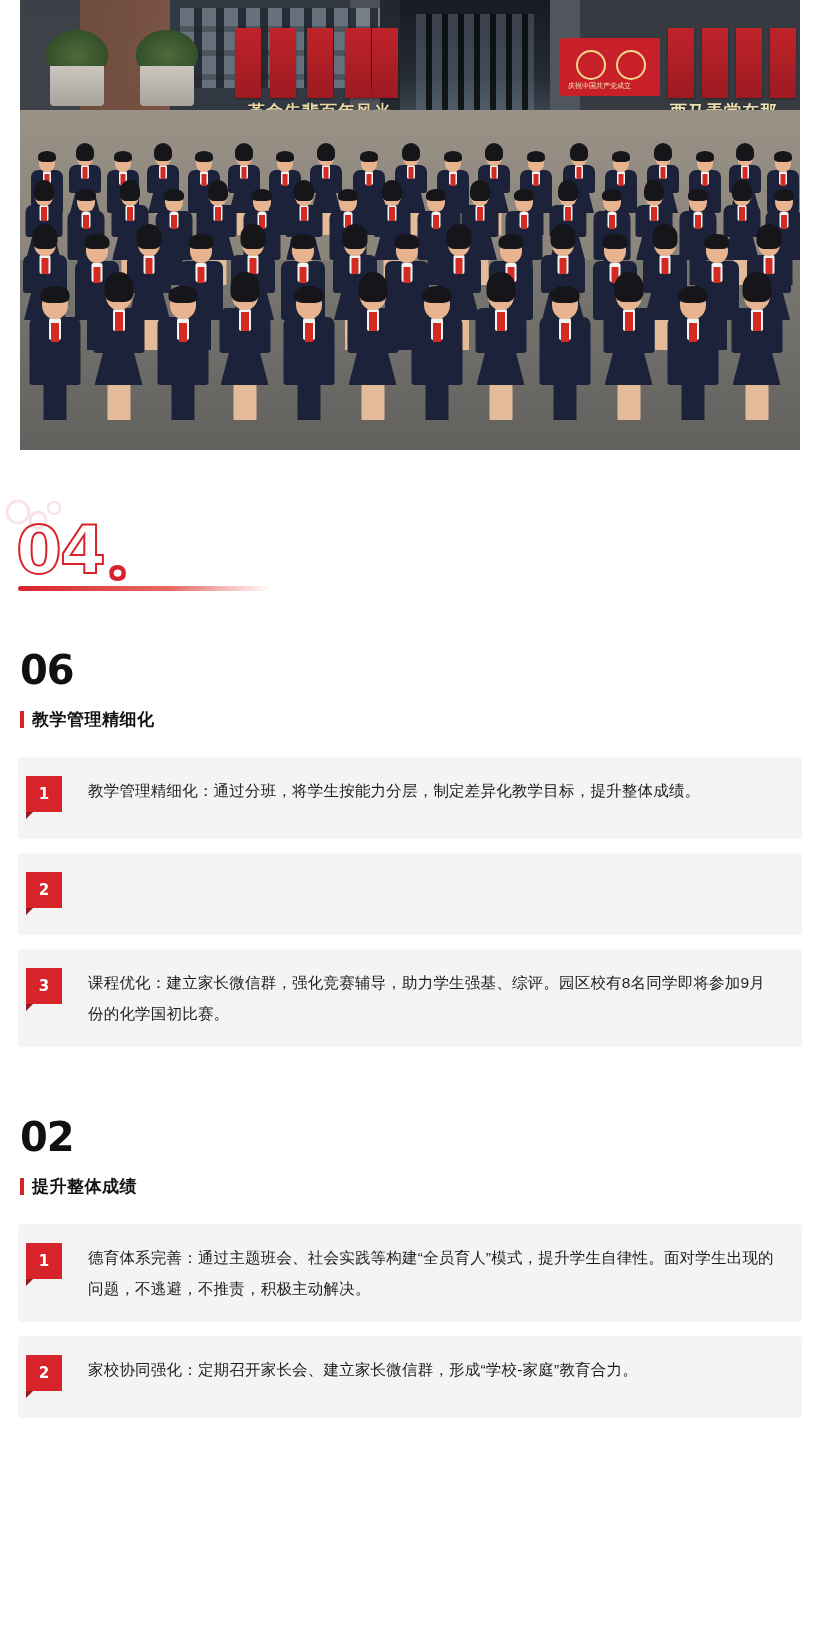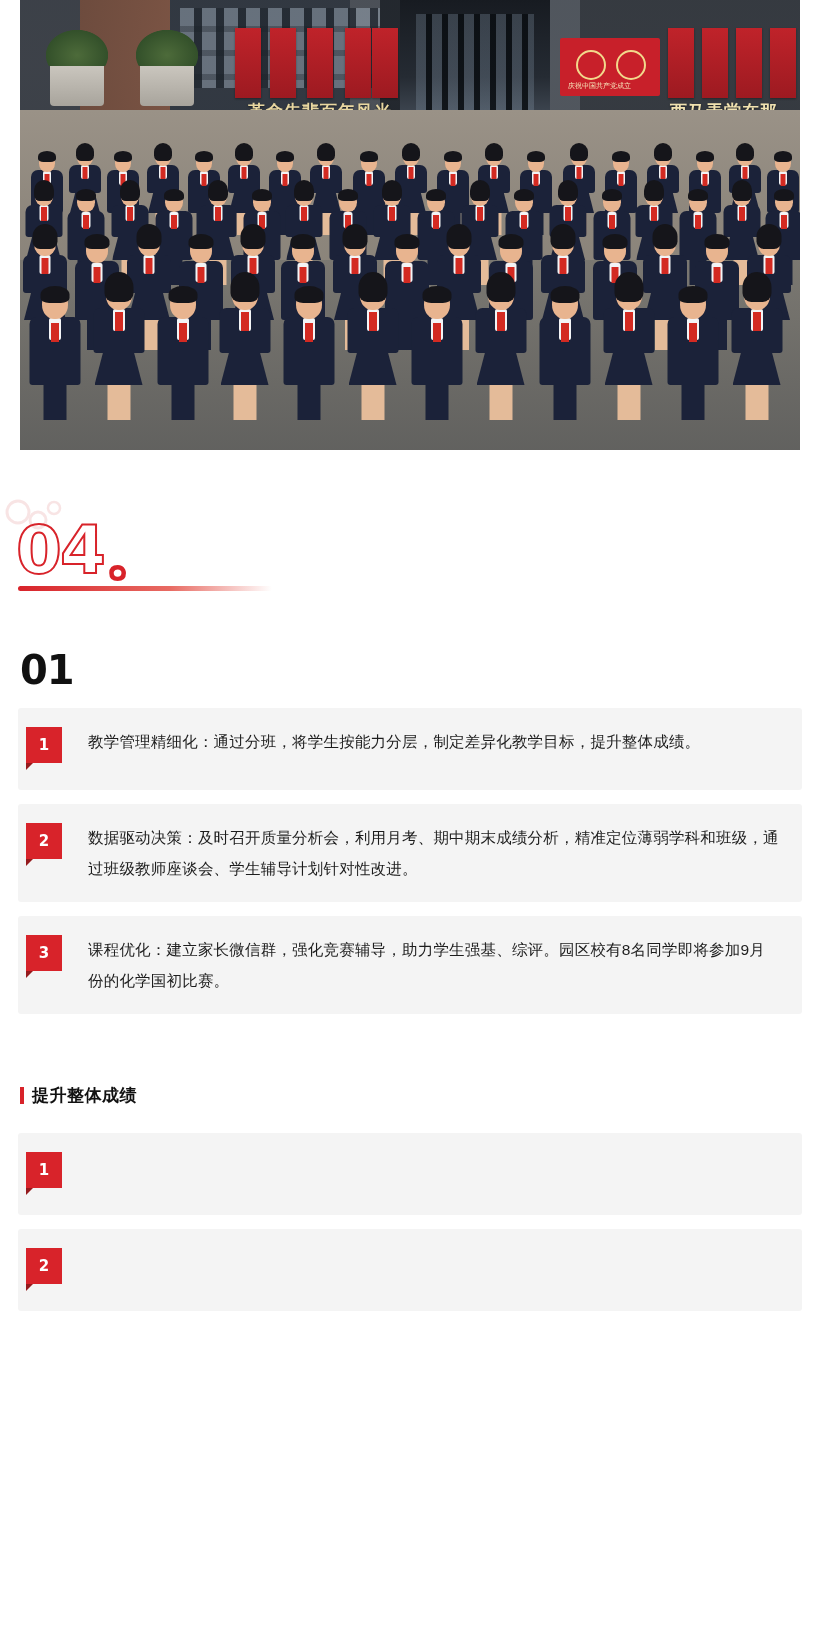--- a/index.html
+++ b/index.html
@@ -935,46 +935,52 @@
     </svg>
     <div class="big-number">
       <span>04</span><span class="dot">。</span>
     </div>
     <div class="head-rule"></div>
   </div>
 
   <div id="blocks-root">
       <div class="gap-md"></div>
       <div class="block">
-        <div class="block-num">01</div>
+        <div class="block-num">06</div>
+        <div class="block-title">
+          <span class="bar"></span>
+          <span class="txt">教学管理精细化</span>
+        </div>
         <div class="items">
           <div class="item">
             <div class="item-badge">1</div>
             <div class="item-text">教学管理精细化：通过分班，将学生按能力分层，制定差异化教学目标，提升整体成绩。</div>
           </div>
           <div class="item">
             <div class="item-badge">2</div>
-            <div class="item-text">数据驱动决策：及时召开质量分析会，利用月考、期中期末成绩分析，精准定位薄弱学科和班级，通过班级教师座谈会、学生辅导计划针对性改进。</div>
           </div>
           <div class="item">
             <div class="item-badge">3</div>
             <div class="item-text">课程优化：建立家长微信群，强化竞赛辅导，助力学生强基、综评。园区校有8名同学即将参加9月份的化学国初比赛。</div>
           </div>
         </div>
       </div>
       <div class="gap-lg"></div>
       <div class="block">
+        <div class="block-num">02</div>
         <div class="block-title">
           <span class="bar"></span>
           <span class="txt">提升整体成绩</span>
         </div>
         <div class="items">
           <div class="item">
             <div class="item-badge">1</div>
+            <div class="item-text">德育体系完善：通过主题班会、社会实践等构建“全员育人”模式，提升学生自律性。面对学生出现的问题，不逃避，不推责，积极主动解决。</div>
           </div>
           <div class="item">
             <div class="item-badge">2</div>
+            <div class="item-text">家校协同强化：定期召开家长会、建立家长微信群，形成“学校-家庭”教育合力。</div>
           </div>
         </div>
       </div>
     </div>
 
 </div>
 
 </body></html>

